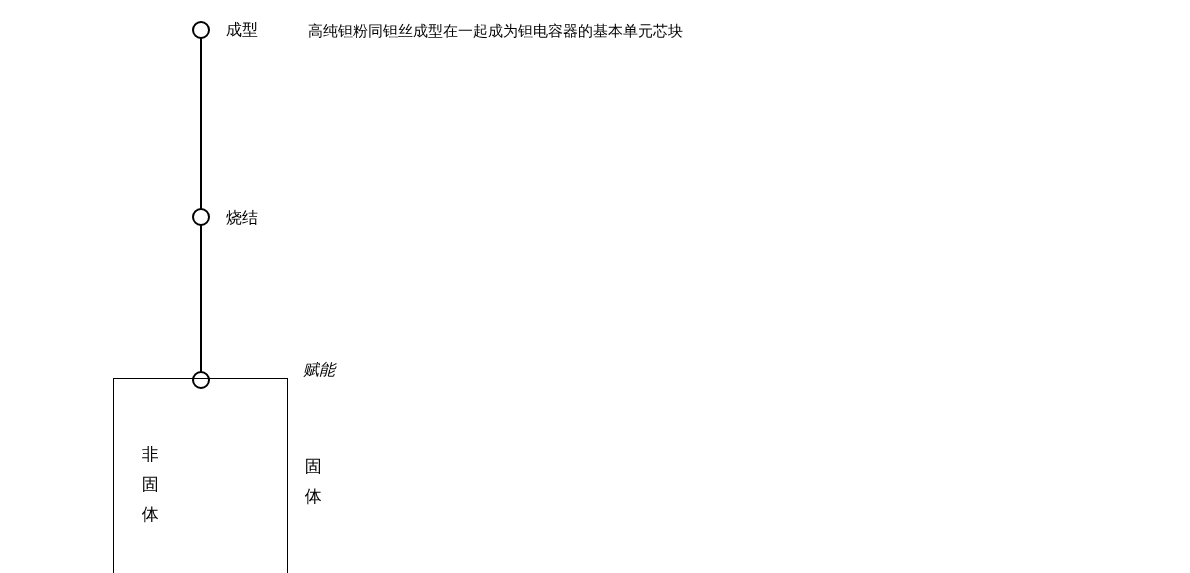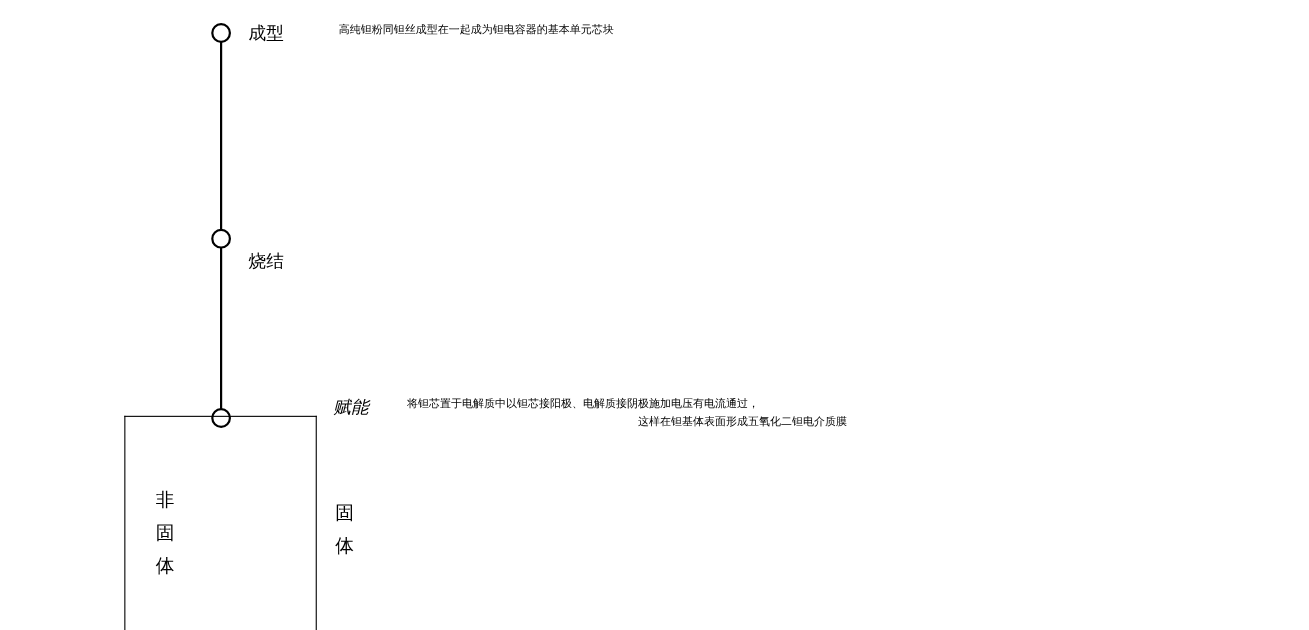--- a/index.html
+++ b/index.html
@@ -35,21 +35,21 @@
   }
   .node-label {
     position: absolute;
     font-size: 16px;
     font-family: "Liberation Serif", "DejaVu Serif", serif;
     white-space: nowrap;
     color: #000000;
   }
   .node-desc {
     position: absolute;
-    font-size: 10px;
+    font-size: 15px;
     font-family: "Liberation Serif", "DejaVu Serif", serif;
     color: #000000;
     line-height: 1.55;
   }
   .node-desc .line2 {
     display: block;
     text-align: center;
   }
   
   .branch-box {
@@ -79,28 +79,24 @@
 
   <div class="spine" style="left:200px; top:30px; height:350px;"></div>
 
   <div class="node-circle" style="left:192px; top:21px;"></div>
   <div class="node-label" style="left:226px; top:20px;">成型</div>
   <div class="node-desc" style="left:308px; top:20px; width:700px;">
     <span>高纯钽粉同钽丝成型在一起成为钽电容器的基本单元芯块</span>
   </div>
 
   <div class="node-circle" style="left:192px; top:208px;"></div>
-  <div class="node-label" style="left:226px; top:208px;margin-top:20px;">烧结</div>
+  <div class="node-label" style="left:226px; top:208px;">烧结</div>
 
   <div class="node-circle" style="left:192px; top:371px;"></div>
   <div class="node-label" style="left:303px; top:360px;font-style:italic;">赋能</div>
-  <div class="node-desc" style="left:370px; top:360px; width:610px;">
-    <span>将钽芯置于电解质中以钽芯接阳极、电解质接阴极施加电压有电流通过，</span>
-    <span class="line2">这样在钽基体表面形成五氧化二钽电介质膜</span>
-  </div>
 
   <div class="branch-box" style="left:113px; top:378px; width:175px; height:200px; border-bottom:none;"></div>
 
   <div class="vert-text" style="left:140px; top:440px;">
     <span>非</span>
     <span>固</span>
     <span>体</span>
   </div>
 
   <div class="vert-text" style="left:303px; top:452px;">

